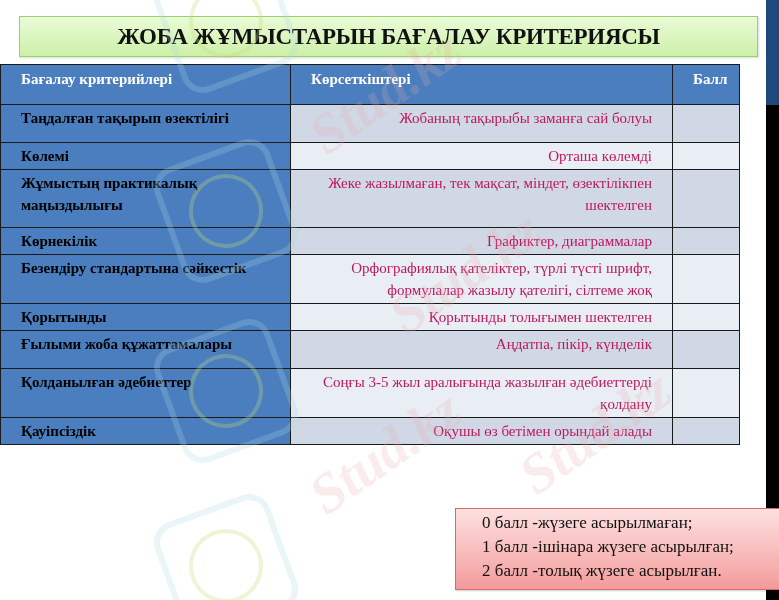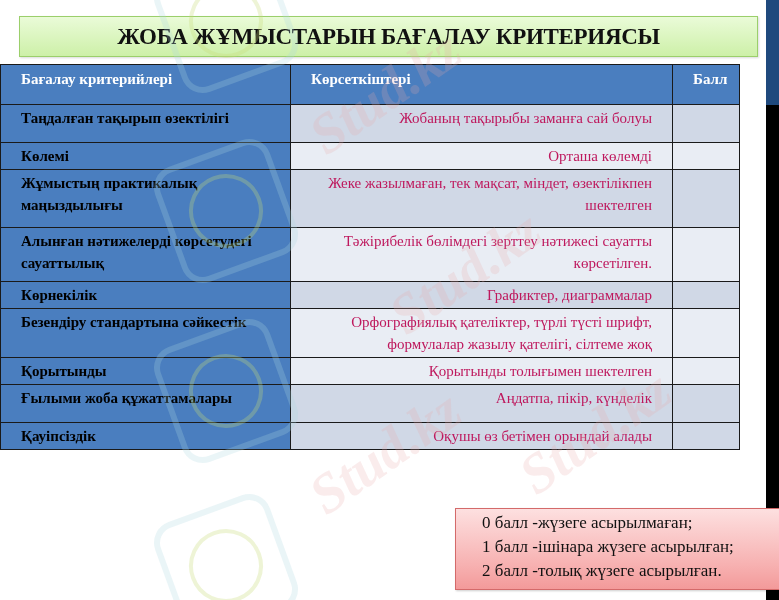--- a/index.html
+++ b/index.html
@@ -95,43 +95,43 @@
     <tr class="even" style="height:23px">
       <td class="crit">Көлемі</td>
       <td class="ind">Орташа көлемді</td>
       <td class="score"></td>
     </tr>
     <tr class="odd" style="height:58px">
       <td class="crit">Жұмыстың практикалық маңыздылығы</td>
       <td class="ind">Жеке жазылмаған, тек мақсат, міндет, өзектілікпен шектелген</td>
       <td class="score"></td>
     </tr>
-    <tr class="even" style="height:54px">
-      <td class="crit">Алынған нәтижелерді көрсетудегі сауаттылық</td>
-      <td class="ind">Тәжірибелік бөлімдегі зерттеу нәтижесі сауатты көрсетілген.</td>
-      <td class="score"></td>
-    </tr>
     <tr class="odd" style="height:22px">
       <td class="crit">Көрнекілік</td>
       <td class="ind">Графиктер, диаграммалар</td>
       <td class="score"></td>
     </tr>
     <tr class="even" style="height:46px">
       <td class="crit">Безендіру стандартына сәйкестік</td>
       <td class="ind">Орфографиялық  қателіктер, түрлі түсті шрифт, формулалар жазылу қателігі, сілтеме жоқ</td>
       <td class="score"></td>
     </tr>
     <tr class="even" style="height:23px">
       <td class="crit">Қорытынды</td>
       <td class="ind">Қорытынды толығымен шектелген</td>
       <td class="score"></td>
     </tr>
     <tr class="odd" style="height:38px">
       <td class="crit">Ғылыми жоба құжаттамалары</td>
       <td class="ind">Аңдатпа, пікір, күнделік</td>
+      <td class="score"></td>
+    </tr>
+    <tr class="even" style="height:46px">
+      <td class="crit">Қолданылған әдебиеттер</td>
+      <td class="ind">Соңғы 3-5 жыл аралығында жазылған әдебиеттерді қолдану</td>
       <td class="score"></td>
     </tr>
     <tr class="odd" style="height:23px">
       <td class="crit">Қауіпсіздік</td>
       <td class="ind">Оқушы өз бетімен орындай алады</td>
       <td class="score"></td>
     </tr>
   </tbody>
 </table>
 

